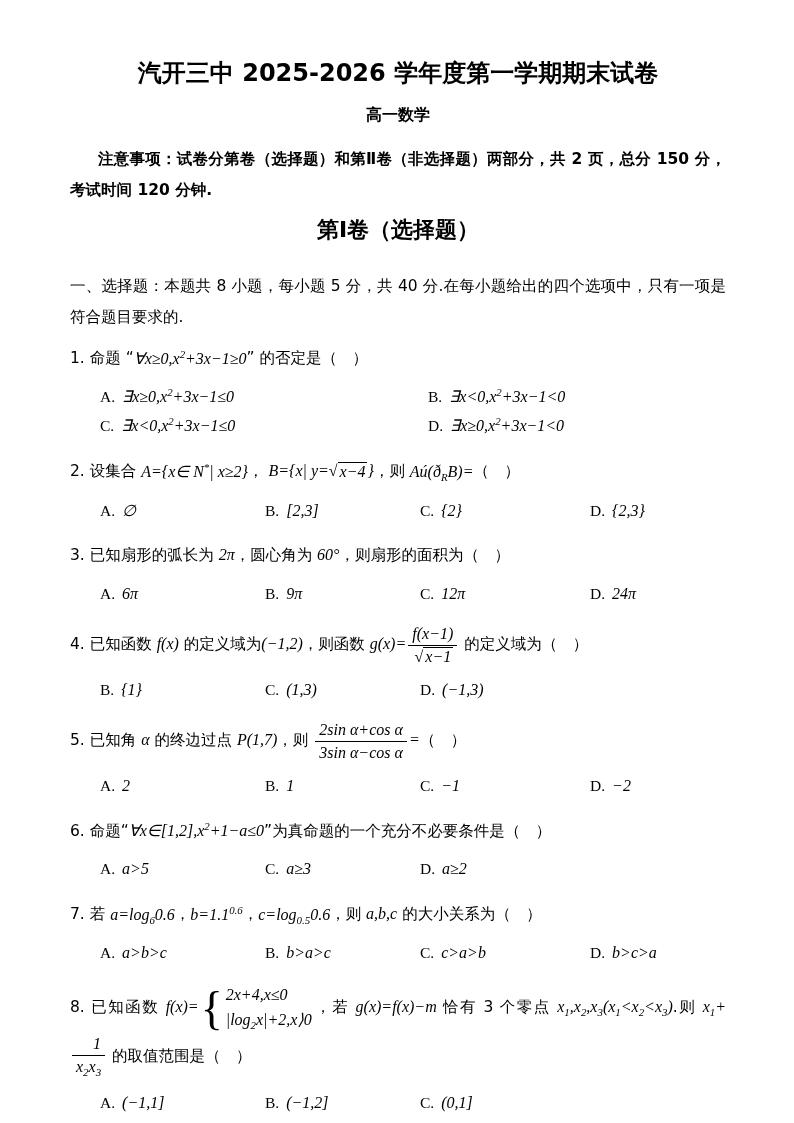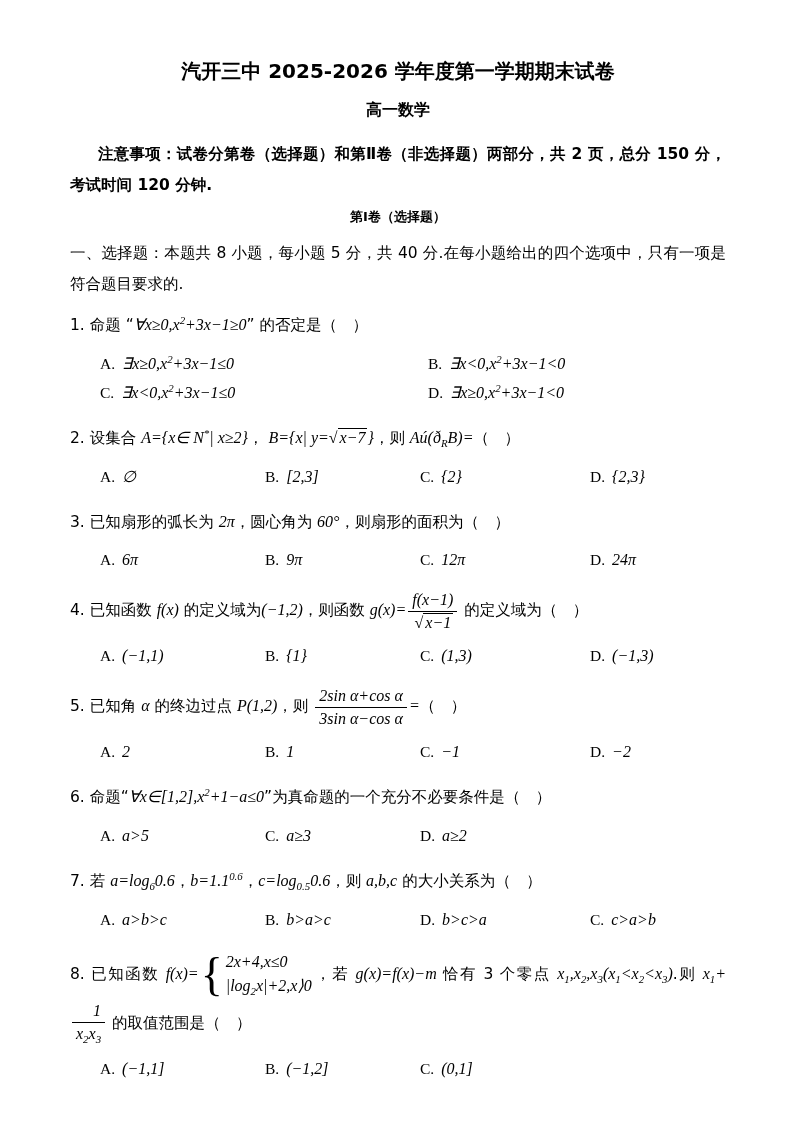--- a/index.html
+++ b/index.html
@@ -2,24 +2,24 @@
 <html><head>
 <meta charset="utf-8">
 <style>
   html,body{margin:0;padding:0;background:#fff;}
   body{
     width:794px;height:1123px;overflow:hidden;color:#000;
     font-family:"DejaVu Sans","Liberation Sans",sans-serif;
     font-size:15.5px;
   }
   .page{padding:58px 68px 0 70px;box-sizing:border-box;width:794px;height:1123px;}
-  .title{font-size:20px;font-weight:bold;text-align:center;margin:0 0 16px 0;line-height:1.3;}
+  .title{font-size:24px;font-weight:bold;text-align:center;margin:0 0 16px 0;line-height:1.3;}
   .subtitle{font-size:16px;font-weight:bold;text-align:center;margin:0 0 18px 0;line-height:1.3;}
   .notice{font-weight:bold;text-indent:1.8em;line-height:2.0;margin:0 0 6px 0;text-align:justify;}
-  .section-title{font-weight:bold;font-size:13px;text-align:center;margin:4px 0 10px 0;line-height:1.6;}
+  .section-title{font-weight:bold;font-size:22px;text-align:center;margin:4px 0 24px 0;line-height:1.6;}
   .instruction{font-weight:normal;line-height:2.0;margin:0 0 10px 0;text-align:justify;}
   .question{margin-bottom:15px;}
   .stem{line-height:1.9;margin-bottom:9px;text-align:justify;}
   .opts{display:grid;grid-template-columns:165px 155px 170px 1fr;line-height:1.8;align-items:center;margin-left:30px;}
   .opts.two{grid-template-columns:328px 1fr;}
   .opt{white-space:nowrap;}
   .lab{font-family:"Liberation Serif",serif;margin-right:7px;}
   .mi{font-family:"Liberation Serif",serif;font-style:italic;font-size:16px;}
   .mi sup,.mi sub,.stem sup,.stem sub{font-size:0.68em;}
   .c{}
@@ -48,21 +48,21 @@
     <div class="stem"><span class="c">1. 命题 “</span><span class="mi">∀x≥0,x<sup>2</sup>+3x−1≥0</span><span class="c">” 的否定是（　）</span></div>
     <div class="opts two">
       <span class="opt"><span class="lab">A.</span><span class="mi">∃x≥0,x<sup>2</sup>+3x−1≤0</span></span>
       <span class="opt"><span class="lab">B.</span><span class="mi">∃x&lt;0,x<sup>2</sup>+3x−1&lt;0</span></span>
       <span class="opt"><span class="lab">C.</span><span class="mi">∃x&lt;0,x<sup>2</sup>+3x−1≤0</span></span>
       <span class="opt"><span class="lab">D.</span><span class="mi">∃x≥0,x<sup>2</sup>+3x−1&lt;0</span></span>
     </div>
   </div>
 
   <div class="question">
-    <div class="stem"><span class="c">2. 设集合 </span><span class="mi">A={x∈ N<sup>*</sup>| x≥2}</span><span class="c">， </span><span class="mi">B={x| y=<span class="sqrt">√<span class="rad">x−7</span></span>}</span><span class="c">，则 </span><span class="mi">Aú(ð<sub>R</sub>B)=</span><span class="c">（　）</span></div>
+    <div class="stem"><span class="c">2. 设集合 </span><span class="mi">A={x∈ N<sup>*</sup>| x≥2}</span><span class="c">， </span><span class="mi">B={x| y=<span class="sqrt">√<span class="rad">x−4</span></span>}</span><span class="c">，则 </span><span class="mi">Aú(ð<sub>R</sub>B)=</span><span class="c">（　）</span></div>
     <div class="opts">
       <span class="opt"><span class="lab">A.</span><span class="mi">∅</span></span>
       <span class="opt"><span class="lab">B.</span><span class="mi">[2,3]</span></span>
       <span class="opt"><span class="lab">C.</span><span class="mi">{2}</span></span>
       <span class="opt"><span class="lab">D.</span><span class="mi">{2,3}</span></span>
     </div>
   </div>
 
   <div class="question">
     <div class="stem"><span class="c">3. 已知扇形的弧长为 </span><span class="mi">2π</span><span class="c">，圆心角为 </span><span class="mi">60°</span><span class="c">，则扇形的面积为（　）</span></div>
@@ -70,29 +70,28 @@
       <span class="opt"><span class="lab">A.</span><span class="mi">6π</span></span>
       <span class="opt"><span class="lab">B.</span><span class="mi">9π</span></span>
       <span class="opt"><span class="lab">C.</span><span class="mi">12π</span></span>
       <span class="opt"><span class="lab">D.</span><span class="mi">24π</span></span>
     </div>
   </div>
 
   <div class="question">
     <div class="stem"><span class="c">4. 已知函数 </span><span class="mi">f(x)</span><span class="c"> 的定义域为</span><span class="mi">(−1,2)</span><span class="c">，则函数 </span><span class="mi">g(x)=<span class="frac"><span class="num">f(x−1)</span><span class="den"><span class="sqrt">√<span class="rad">x−1</span></span></span></span></span><span class="c"> 的定义域为（　）</span></div>
     <div class="opts">
-      <span class="opt"><span class="lab">A.</span><span class="mi">(−1,1)</span></span>
       <span class="opt"><span class="lab">B.</span><span class="mi">{1}</span></span>
       <span class="opt"><span class="lab">C.</span><span class="mi">(1,3)</span></span>
       <span class="opt"><span class="lab">D.</span><span class="mi">(−1,3)</span></span>
     </div>
   </div>
 
   <div class="question">
-    <div class="stem"><span class="c">5. 已知角 </span><span class="mi">α</span><span class="c"> 的终边过点 </span><span class="mi">P(1,2)</span><span class="c">，则 </span><span class="mi"><span class="frac"><span class="num">2sin α+cos α</span><span class="den">3sin α−cos α</span></span>=</span><span class="c">（　）</span></div>
+    <div class="stem"><span class="c">5. 已知角 </span><span class="mi">α</span><span class="c"> 的终边过点 </span><span class="mi">P(1,7)</span><span class="c">，则 </span><span class="mi"><span class="frac"><span class="num">2sin α+cos α</span><span class="den">3sin α−cos α</span></span>=</span><span class="c">（　）</span></div>
     <div class="opts">
       <span class="opt"><span class="lab">A.</span><span class="mi">2</span></span>
       <span class="opt"><span class="lab">B.</span><span class="mi">1</span></span>
       <span class="opt"><span class="lab">C.</span><span class="mi">−1</span></span>
       <span class="opt"><span class="lab">D.</span><span class="mi">−2</span></span>
     </div>
   </div>
 
   <div class="question">
     <div class="stem"><span class="c">6. 命题“</span><span class="mi">∀x∈[1,2],x<sup>2</sup>+1−a≤0</span><span class="c">”为真命题的一个充分不必要条件是（　）</span></div>
@@ -101,22 +100,22 @@
       <span class="opt"><span class="lab">C.</span><span class="mi">a≥3</span></span>
       <span class="opt"><span class="lab">D.</span><span class="mi">a≥2</span></span>
     </div>
   </div>
 
   <div class="question">
     <div class="stem"><span class="c">7. 若 </span><span class="mi">a=log<sub>6</sub>0.6</span><span class="c">，</span><span class="mi">b=1.1<sup>0.6</sup></span><span class="c">，</span><span class="mi">c=log<sub>0.5</sub>0.6</span><span class="c">，则 </span><span class="mi">a,b,c</span><span class="c"> 的大小关系为（　）</span></div>
     <div class="opts">
       <span class="opt"><span class="lab">A.</span><span class="mi">a&gt;b&gt;c</span></span>
       <span class="opt"><span class="lab">B.</span><span class="mi">b&gt;a&gt;c</span></span>
+      <span class="opt"><span class="lab">C.</span><span class="mi">c&gt;a&gt;b</span></span>
       <span class="opt"><span class="lab">D.</span><span class="mi">b&gt;c&gt;a</span></span>
-      <span class="opt"><span class="lab">C.</span><span class="mi">c&gt;a&gt;b</span></span>
     </div>
   </div>
 
   <div class="question">
     <div class="stem"><span class="c">8. 已知函数 </span><span class="mi">f(x)=<span class="cases">
             <span class="brace">{</span>
             <span class="rows">
               <span class="row">2x+4,x≤0</span>
               <span class="row">|log<sub>2</sub>x|+2,x⟩0</span>
             </span>

